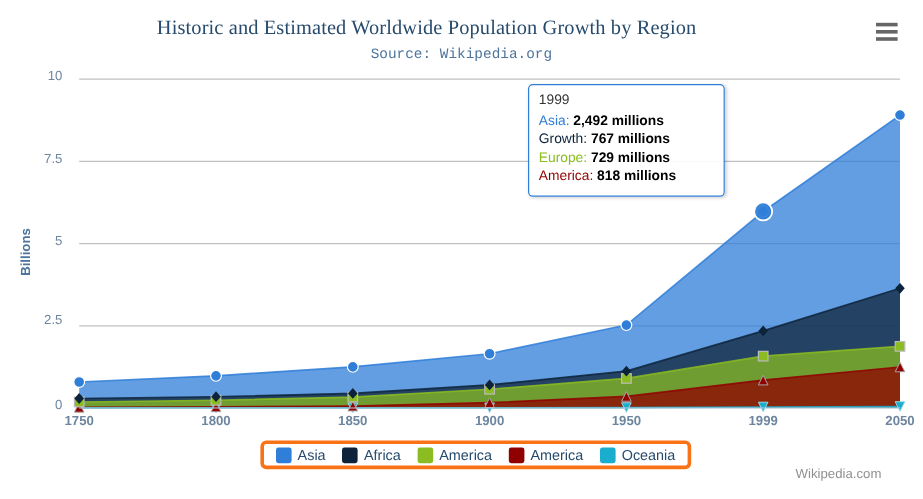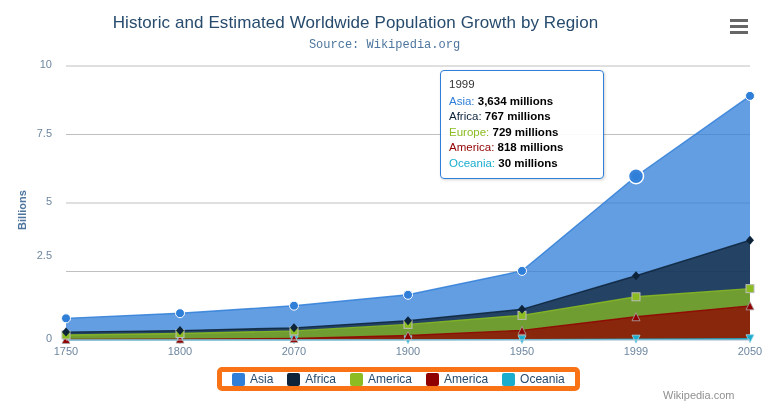--- a/index.html
+++ b/index.html
@@ -20,21 +20,21 @@
 
   
   .chart-title {
     position: absolute;
     top: 13px;
     left: 0;
     width: 711px;
     text-align: center;
     font-size: 17px;
     color: #274b6d;
-    font-family: Liberation Sans, sans-serif;
+    font-family: Liberation Serif, serif;
     letter-spacing: 0.1px;
   }
   .chart-subtitle {
     position: absolute;
     top: 38px;
     left: 0;
     width: 769px;
     text-align: center;
     font-size: 12px;
     color: #4d759e;
@@ -77,20 +77,21 @@
     font-family: "Liberation Sans", sans-serif;
     white-space: nowrap;
   }
   .ylab {
     text-align: right;
     width: 40px;
   }
   .xlab {
     text-align: center;
     width: 60px;
+    font-weight: bold;
   }
   .y-axis-title {
     position: absolute;
     left: -8px;
     top: 204px;
     width: 60px;
     text-align: center;
     font-size: 11px;
     font-weight: bold;
     color: #4d759e;
@@ -132,21 +133,21 @@
   
   .legend {
     position: absolute;
     left: 217px;
     top: 367px;
     height: 24px;
     padding: 0 10px;
     display: flex;
     align-items: center;
     gap: 0px;
-    border: 5px solid #f97316;
+    border: 3px solid #f97316;
     border-radius: 5px;
     background: #ffffff;
     box-sizing: border-box;
   }
   .legend-item {
     display: flex;
     align-items: center;
     cursor: pointer;
     margin-right: 14px;
   }
@@ -264,43 +265,42 @@
       <circle cx="636" cy="176.2028" r="4.5" fill="#2f7ed8" stroke="#ffffff" stroke-width="1"></circle>
       <circle cx="750" cy="95.89340000000001" r="4.5" fill="#2f7ed8" stroke="#ffffff" stroke-width="1"></circle>
       <circle cx="636" cy="176.2028" r="7.5" fill="#2f7ed8" fill-opacity="0.95" stroke="#ffffff" stroke-width="1.5"></circle>
       <line x1="66" y1="340" x2="750" y2="340" stroke="#c0d0e0" stroke-width="1"></line>
     </svg>
 
   <div class="y-axis-title">Billions</div>
 
   <div id="y-labels">
       <div class="axis-label ylab" style="left: 12px; top: 332px;">0</div>
-      <div class="axis-label ylab" style="left: 12px; top: 249px;">2.5</div>
+      <div class="axis-label ylab" style="left: 12px; top: 261px;">2.5</div>
       <div class="axis-label ylab" style="left: 12px; top: 195px;">5</div>
       <div class="axis-label ylab" style="left: 12px; top: 126.5px;">7.5</div>
       <div class="axis-label ylab" style="left: 12px; top: 58px;">10</div>
     </div>
   <div id="x-labels">
       <div class="axis-label xlab" style="left: 36px; top: 345px;">1750</div>
       <div class="axis-label xlab" style="left: 150px; top: 345px;">1800</div>
-      <div class="axis-label xlab" style="left: 264px; top: 345px;">2070</div>
+      <div class="axis-label xlab" style="left: 264px; top: 345px;">1850</div>
       <div class="axis-label xlab" style="left: 378px; top: 345px;">1900</div>
       <div class="axis-label xlab" style="left: 492px; top: 345px;">1950</div>
       <div class="axis-label xlab" style="left: 606px; top: 345px;">1999</div>
       <div class="axis-label xlab" style="left: 720px; top: 345px;">2050</div>
     </div>
 
   <div class="tooltip-box">
     <div class="tooltip-header">1999</div>
     <div id="tooltip-rows">
-        <div class="tooltip-row"><span class="tt-name" style="color: rgb(47, 126, 216);">Asia: </span><span class="tt-val">3,634 millions</span></div>
-        <div class="tooltip-row"><span class="tt-name" style="color: rgb(13, 35, 58);">Africa: </span><span class="tt-val">767 millions</span></div>
+        <div class="tooltip-row"><span class="tt-name" style="color: rgb(47, 126, 216);">Asia: </span><span class="tt-val">2,492 millions</span></div>
+        <div class="tooltip-row"><span class="tt-name" style="color: rgb(13, 35, 58);">Growth: </span><span class="tt-val">767 millions</span></div>
         <div class="tooltip-row"><span class="tt-name" style="color: rgb(139, 188, 33);">Europe: </span><span class="tt-val">729 millions</span></div>
         <div class="tooltip-row"><span class="tt-name" style="color: rgb(145, 0, 0);">America: </span><span class="tt-val">818 millions</span></div>
-        <div class="tooltip-row"><span class="tt-name" style="color: rgb(26, 173, 206);">Oceania: </span><span class="tt-val">30 millions</span></div>
       </div>
   </div>
 
   <div class="legend">
       <div class="legend-item">
         <span class="legend-swatch" style="background: rgb(47, 126, 216);"></span>
         <span class="legend-text">Asia</span>
       </div>
       <div class="legend-item">
         <span class="legend-swatch" style="background: rgb(13, 35, 58);"></span>

